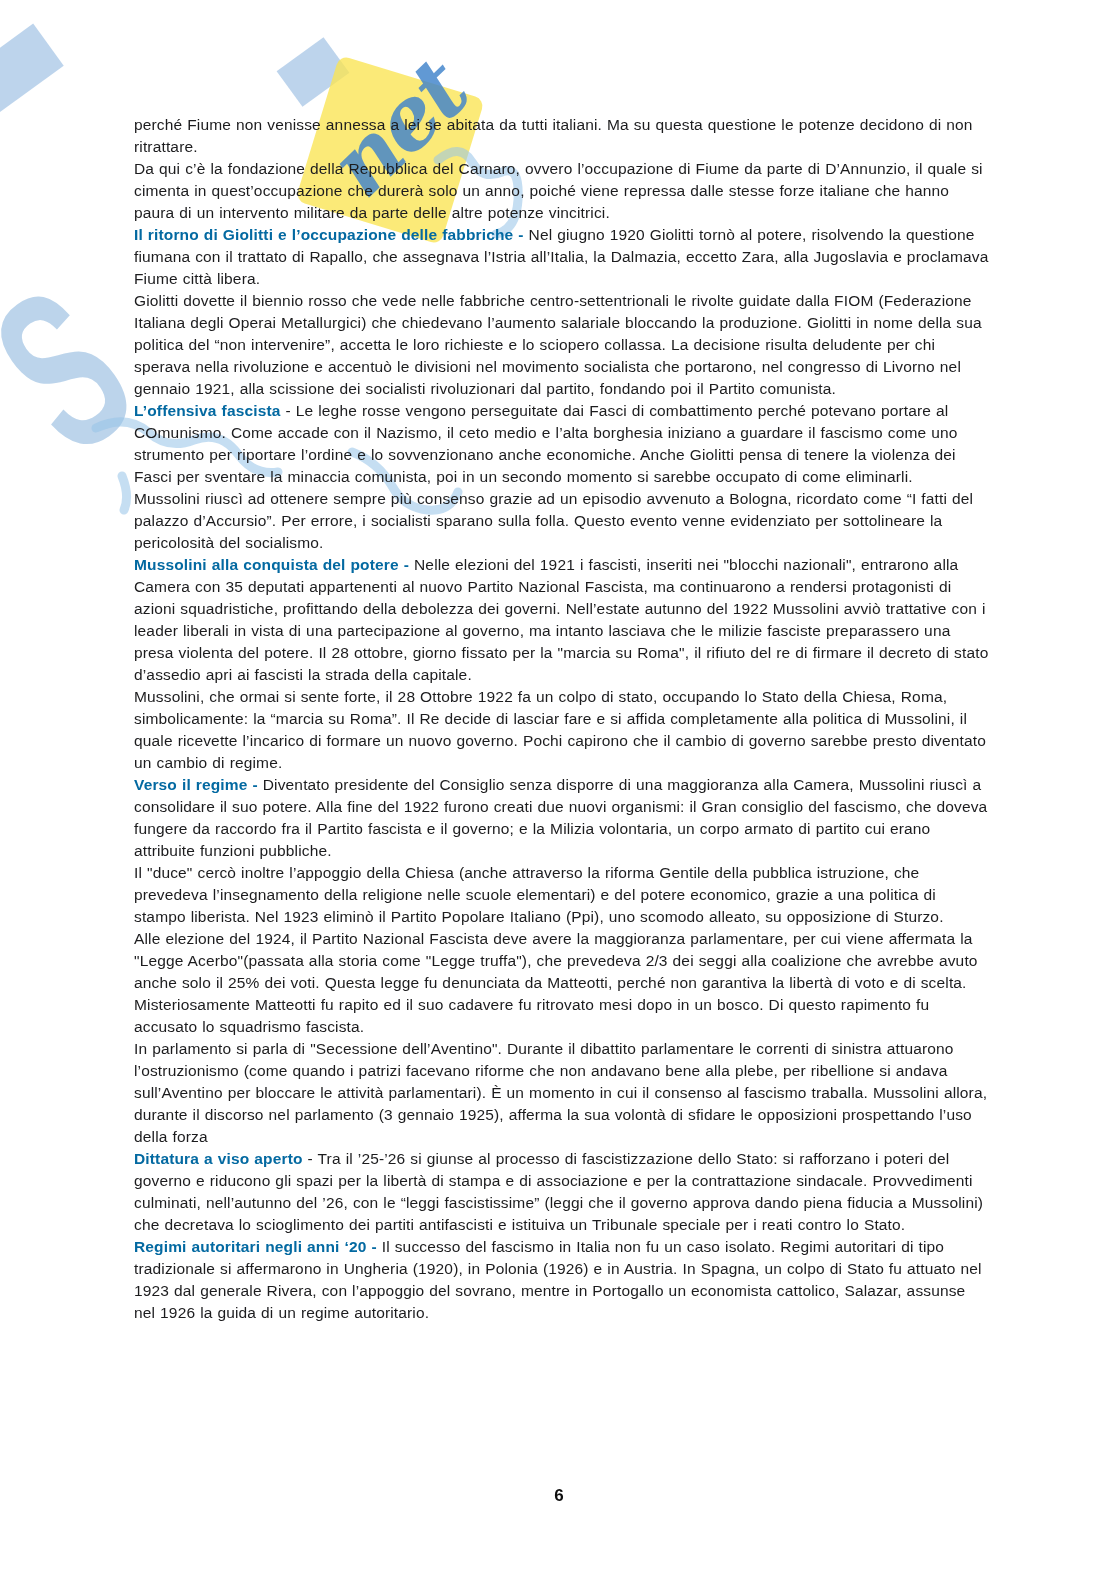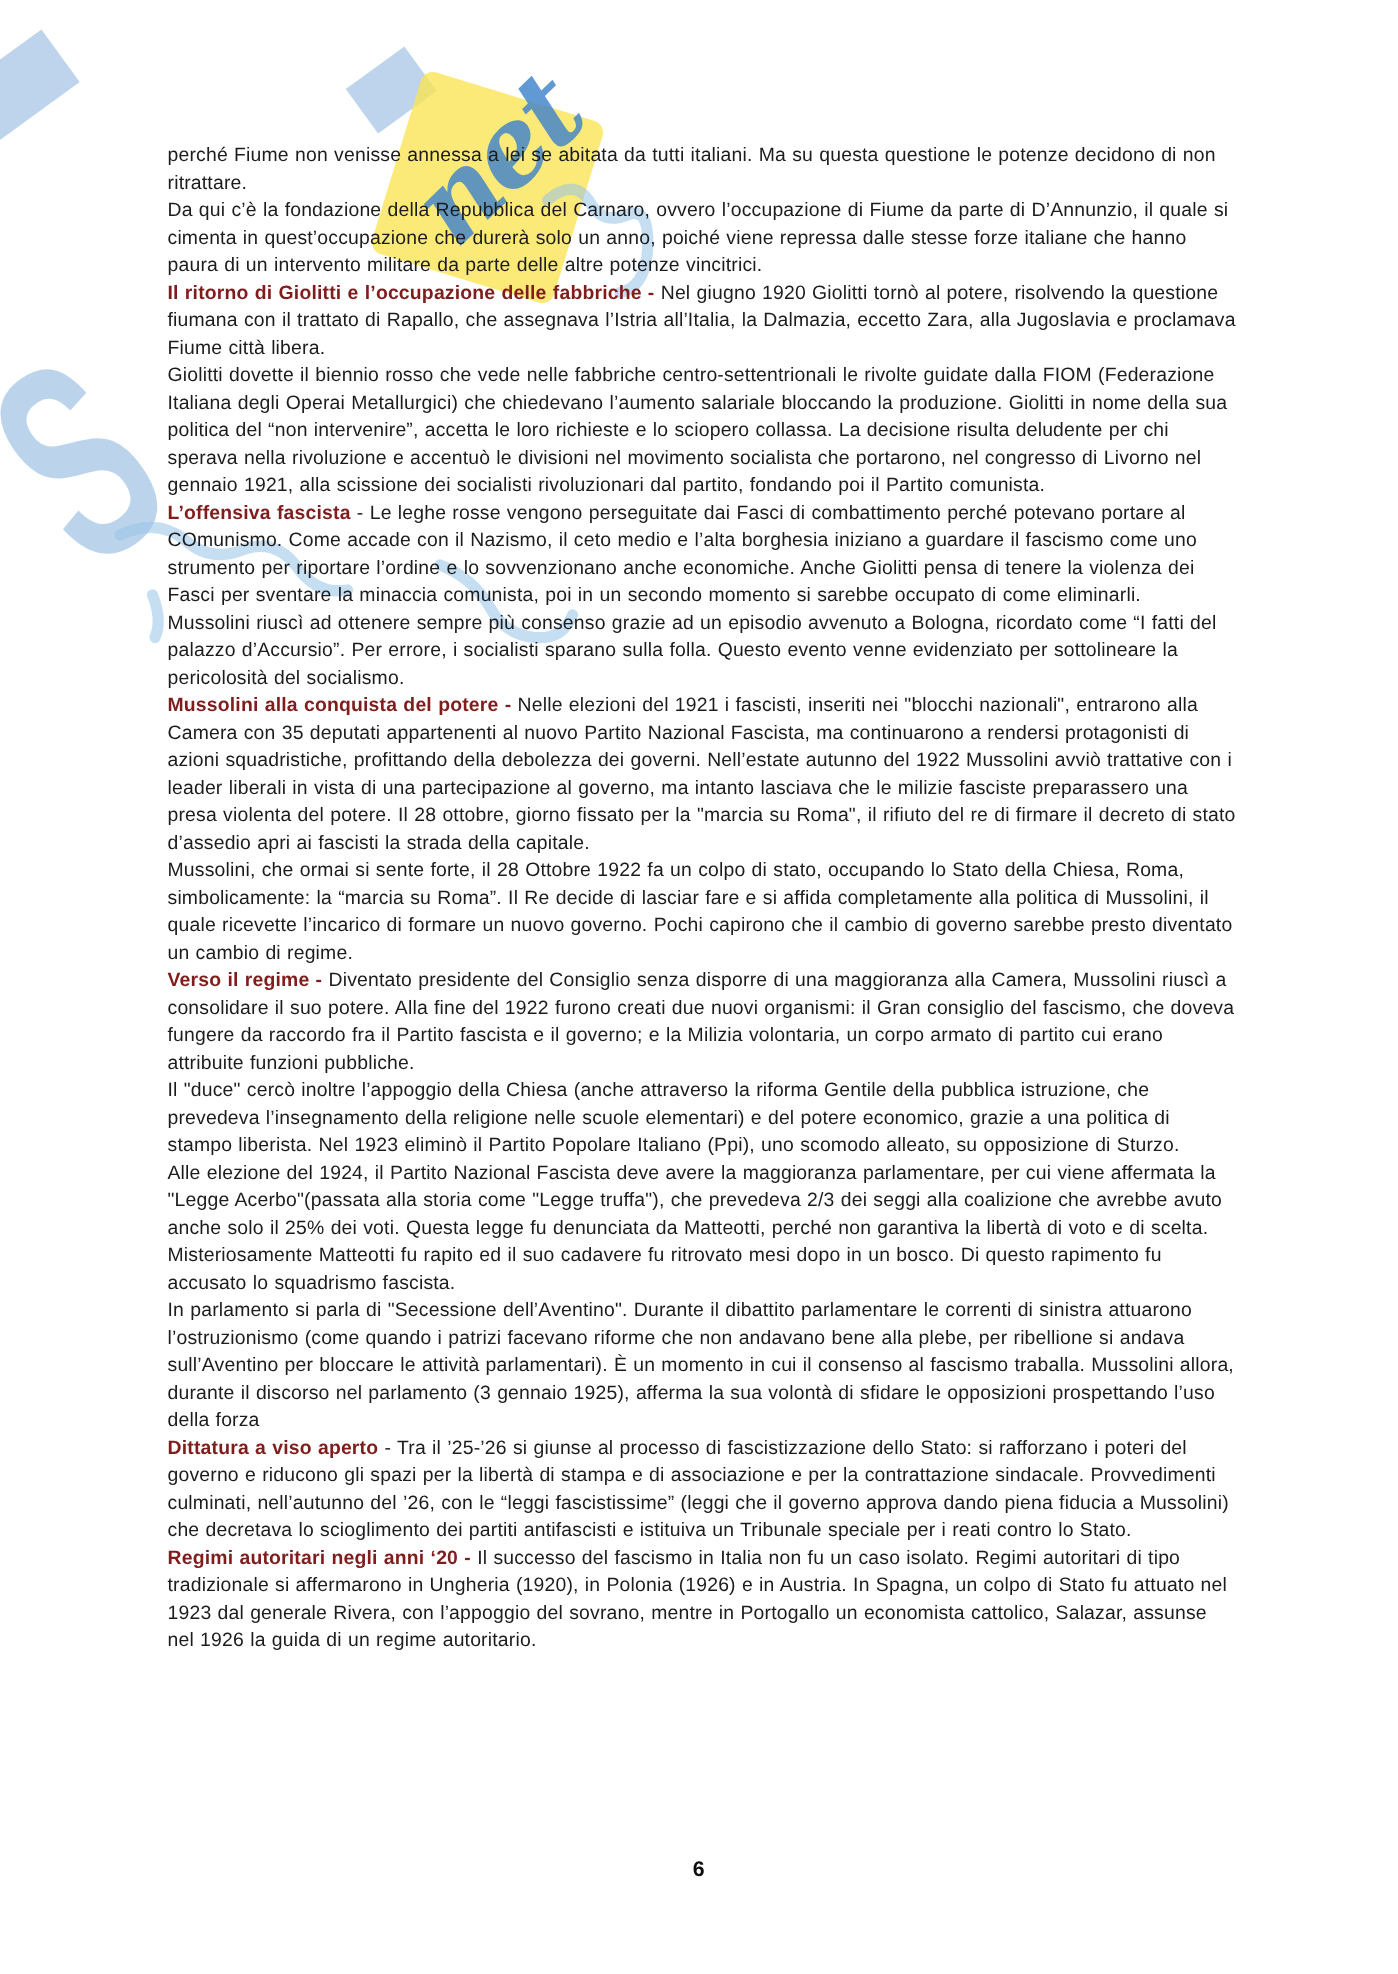--- a/index.html
+++ b/index.html
@@ -31,21 +31,21 @@
     transform:rotate(-44deg);transform-origin:50% 50%;
   }
   .wm-script{position:absolute;left:0;top:0;}
   
   .doc{
     position:absolute;left:134px;top:114px;width:856px;z-index:1;
     color:#1c1c1e;font-size:15.5px;line-height:22px;
     letter-spacing:0.15px;word-spacing:0.5px;text-align:left;
   }
   .doc p{margin:0;}
-  .doc b{color:#7f1d1d;}
+  .doc b{color:#0369a1;}
   .page-num{
     position:absolute;left:0;right:0;top:1486px;z-index:1;
     text-align:center;font-weight:bold;font-size:17px;color:#0d0d0d;
   }
 </style>
 </head>
 <body>
 
 <div class="watermark">
   <div class="wm-frag f1"></div>

